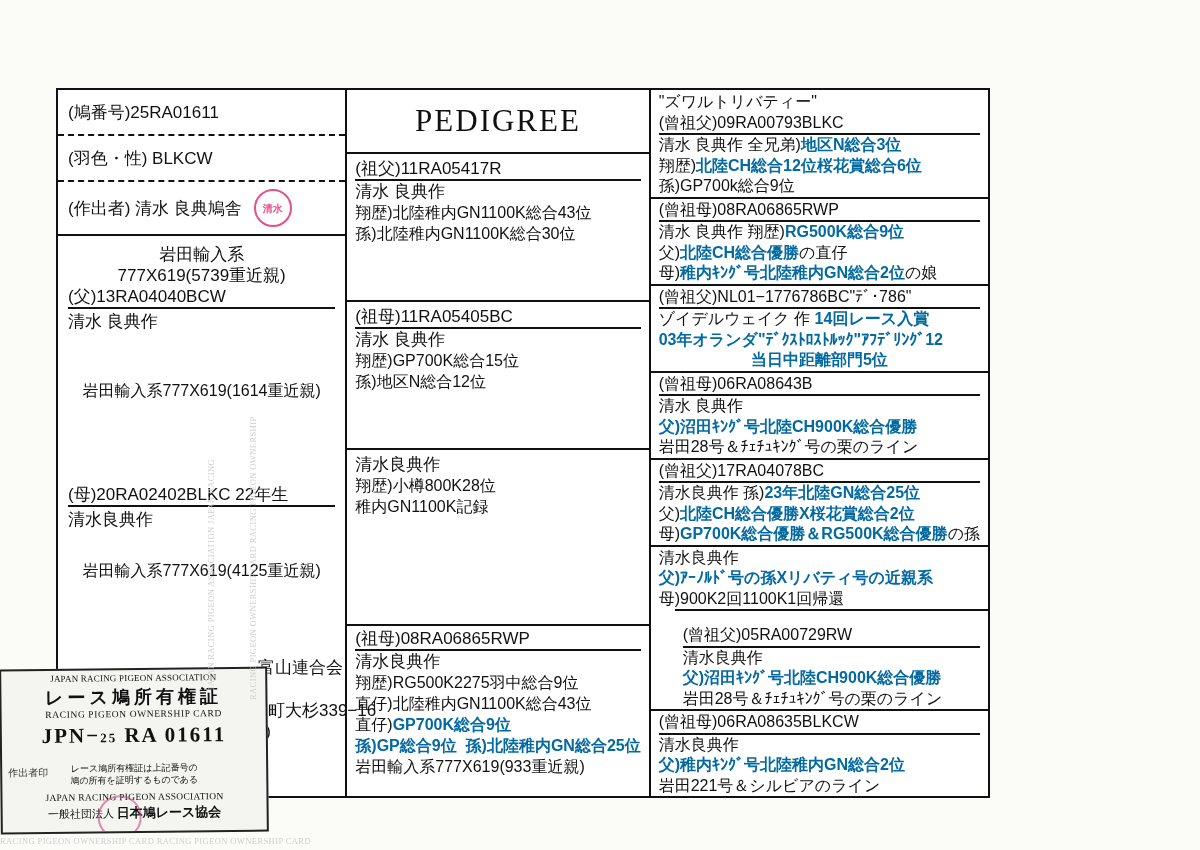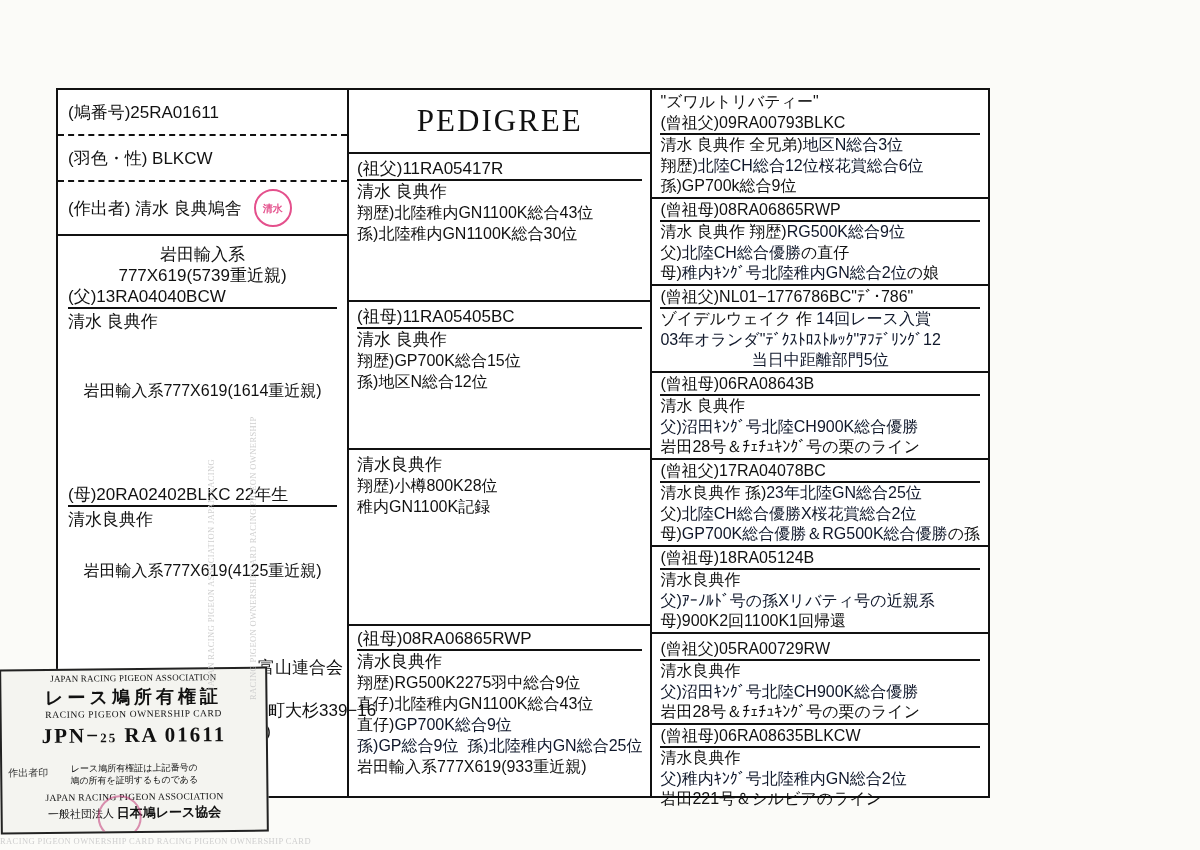--- a/index.html
+++ b/index.html
@@ -20,21 +20,21 @@
     box-sizing:border-box;
     display:flex;
   }
   
   .col-left{width:365px;border-right:2px solid #111;box-sizing:border-box;position:relative;}
   .col-mid{width:340px;border-right:2px solid #111;box-sizing:border-box;position:relative;}
   .col-right{flex:1;box-sizing:border-box;position:relative;}
 
   
   .t{font-size:17px;line-height:21px;white-space:nowrap;}
-  .pink{color:#0f172a;font-weight:normal;}
+  .pink{color:#0369a1;font-weight:bold;}
 
   
   .lblock{padding:0 10px;box-sizing:border-box;}
   .dashed{border-bottom:2px dashed #111;}
   .solid{border-bottom:2px solid #111;}
 
   .row-h{display:flex;align-items:center;}
   .ltop{height:46px;}
   .stamp{
     width:34px;height:34px;border:2px solid #e4508c;border-radius:50%;
@@ -219,29 +219,28 @@
       </div>
       <div class="rt">
         <span>父)</span><span class="pink">北陸CH総合優勝X桜花賞総合2位</span>
       </div>
       <div class="rt">
         <span>母)</span><span class="pink">GP700K総合優勝＆RG500K総合優勝</span><span>の孫</span>
       </div>
     </div>
 
     <div class="r-cell r-line" style="padding-top:1px;">
-      <div class="rt" style="border-bottom:2px solid #111;">(曾祖母)18RA05124B</div>
       <div class="rt">清水良典作</div>
       <div class="rt">
         <span class="pink">父)</span><span class="pink">ｱｰﾉﾙﾄﾞ号の孫Xリバティ号の近親系</span>
       </div>
       <div class="rt">母)900K2回1100K1回帰還</div>
     </div>
 
-    <div class="r-cell r-line" style="padding-top:5px;">
+    <div class="r-cell r-line" style="padding-top:14px;margin-left:24px;">
       <div class="rt" style="border-bottom:2px solid #111;">(曾祖父)05RA00729RW</div>
       <div class="rt">清水良典作</div>
       <div class="rt">
         <span class="pink">父)</span><span class="pink">沼田ｷﾝｸﾞ号北陸CH900K総合優勝</span>
       </div>
       <div class="rt">岩田28号＆ﾁｪﾁｭｷﾝｸﾞ号の栗のライン</div>
     </div>
 
     <div class="r-cell r-line" style="padding-top:1px;">
       <div class="rt" style="border-bottom:2px solid #111;">(曾祖母)06RA08635BLKCW</div>

